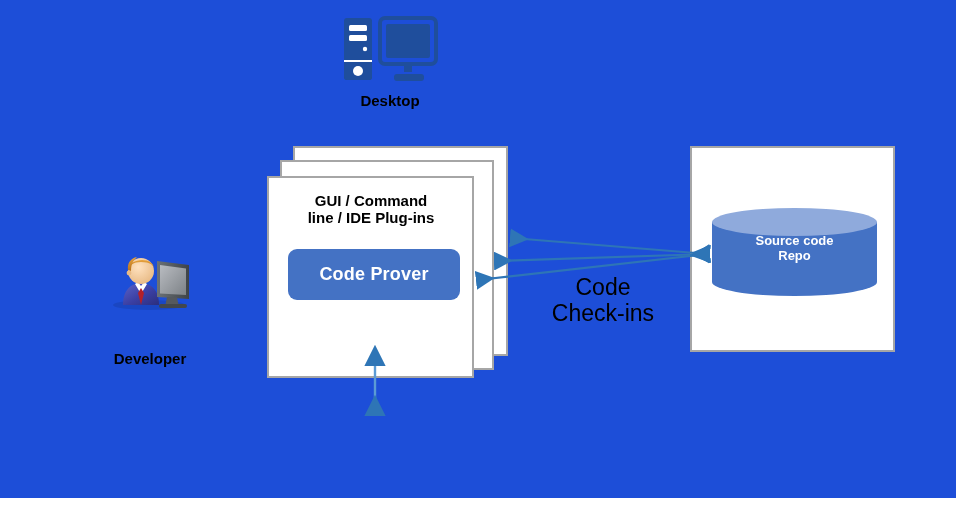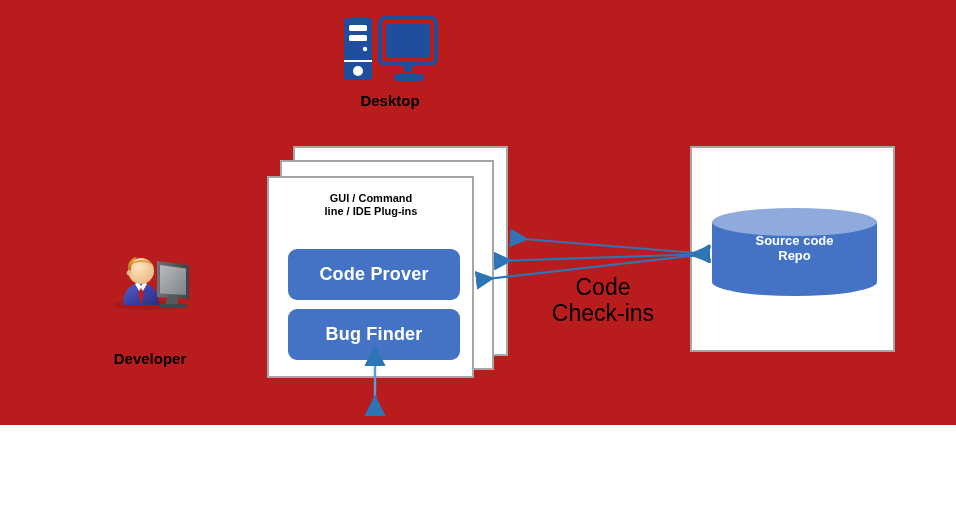--- a/index.html
+++ b/index.html
@@ -7,22 +7,22 @@
     margin: 0;
     padding: 0;
     background: #ffffff;
   }
   body {
     font-family: "Liberation Sans", sans-serif;
   }
   #canvas {
     position: relative;
     width: 956px;
-    height: 425px;
-    background: #b91c1c;
+    height: 498px;
+    background: #1d4ed8;
     overflow: hidden;
   }
 
   
   .label {
     position: absolute;
     text-align: center;
     color: #000000;
     line-height: 1.15;
     white-space: pre-line;
@@ -70,21 +70,21 @@
     box-sizing: border-box;
   }
   #panel-back   { left: 293px; top: 146px; width: 215px; height: 210px; }
   #panel-middle { left: 280px; top: 160px; width: 214px; height: 210px; }
   #panel-front  { left: 267px; top: 176px; width: 207px; height: 202px; }
 
   #panel-title {
     left: 272px;
     top: 192px;
     width: 198px;
-    font-size: 11px;
+    font-size: 15px;
     font-weight: bold;
   }
 
   .module-btn {
     position: absolute;
     background: #4472c4;
     border-radius: 9px;
     color: #ffffff;
     font-size: 18px;
     font-weight: bold;
@@ -248,21 +248,20 @@
 
   <div class="panel" id="panel-back"></div>
   <div class="panel" id="panel-middle"></div>
   <div class="panel" id="panel-front"></div>
 
   <div class="label bold" id="panel-title">GUI / Command
 line / IDE Plug-ins</div>
 
   <div class="module-btn" id="btn-code-prover">Code Prover</div>
 
-  <div class="module-btn" id="btn-bug-finder">Bug Finder</div>
 
   <div id="repo-frame"></div>
 
   <div class="cylinder" id="repo-cyl">
     <div class="cyl-bottom"></div>
     <div class="cyl-body"></div>
     <div class="cyl-top"></div>
     <div class="cyl-text">Source code
 Repo</div>
   </div>

